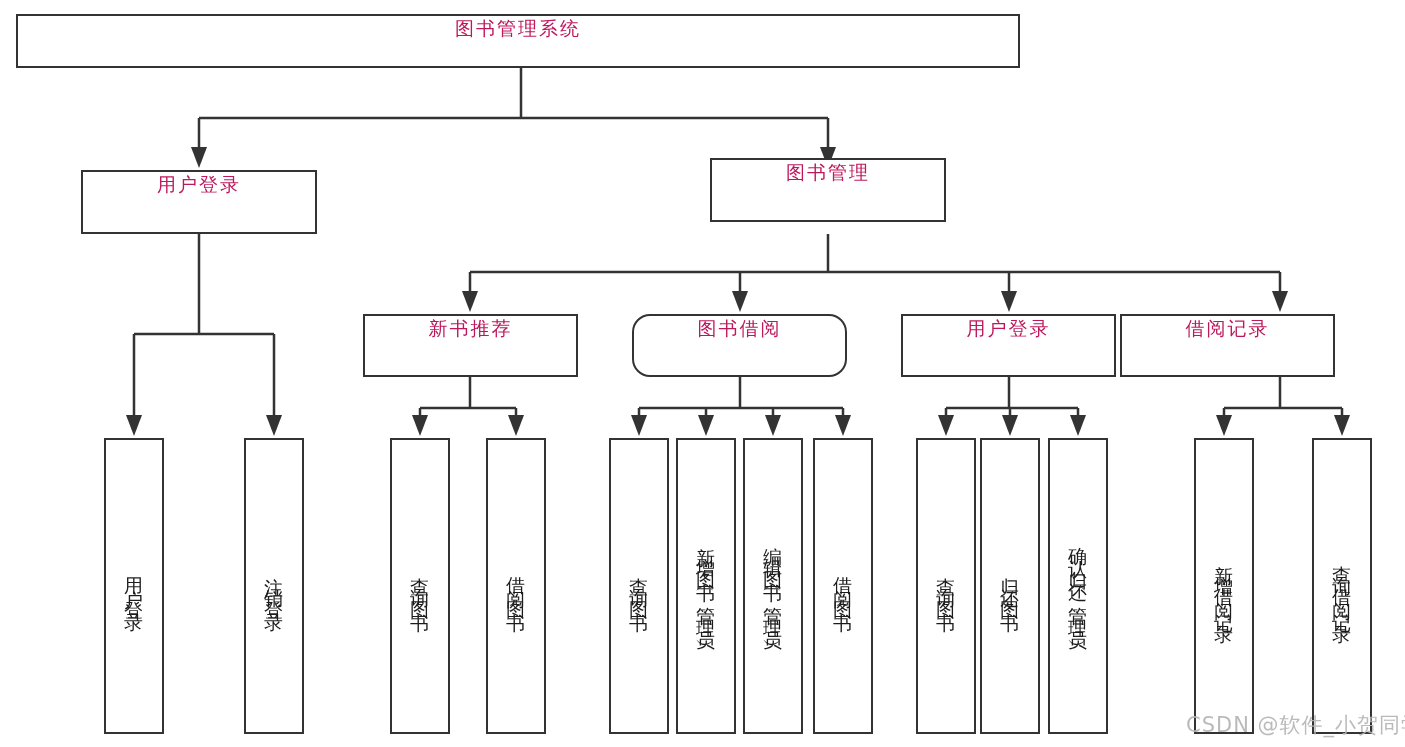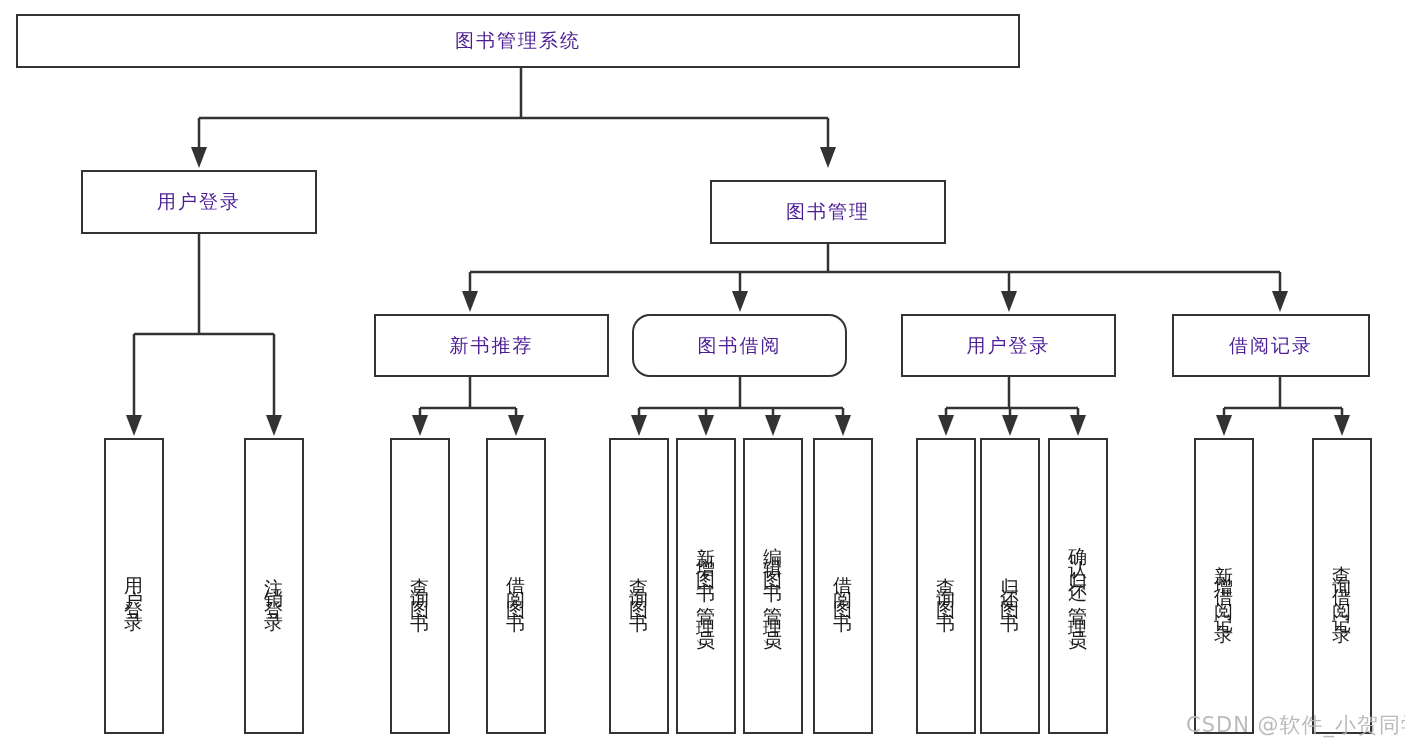--- a/index.html
+++ b/index.html
@@ -6,23 +6,23 @@
   body {
     width: 1405px; height: 747px; position: relative; overflow: hidden;
     font-family: "DejaVu Sans", "Liberation Sans", sans-serif;
     color: #1c1c1c;
   }
   #canvas { position: absolute; inset: 0; width: 1405px; height: 747px; }
   svg.wires { position: absolute; left: 0; top: 0; pointer-events: none; }
   .node {
     position: absolute; box-sizing: border-box;
     border: 2.5px solid #333333; background: #ffffff;
-    display: flex; align-items: center; justify-content: center;
+    display: flex; justify-content: center;
     font-size: 19px; letter-spacing: 2px; white-space: nowrap;
-    color: #4c1d95;
+    color: #be185d;
   }
   .leaf {
     position: absolute; box-sizing: border-box;
     top: 438px; width: 60px; height: 296px;
     border: 2.5px solid #333333; background: #ffffff;
     display: flex; align-items: center; justify-content: center;
   }
   .leaf span {
     writing-mode: vertical-rl; text-orientation: mixed;
     font-size: 19px; line-height: 1; letter-spacing: 12px;
@@ -86,34 +86,34 @@
     </g>
   </svg>
 
   <div class="node" style="left:16px; top:14px; width:1004px; height:54px;">
     <span>图书管理系统</span>
   </div>
 
   <div class="node" style="left:81px; top:170px; width:236px; height:64px;">
     <span>用户登录</span>
   </div>
-  <div class="node" style="left:710px; top:180px; width:236px; height:64px;">
+  <div class="node" style="left:710px; top:158px; width:236px; height:64px;">
     <span>图书管理</span>
   </div>
 
-  <div class="node" style="left:374px; top:314px; width:235px; height:63px;">
+  <div class="node" style="left:363px; top:314px; width:215px; height:63px;">
     <span>新书推荐</span>
   </div>
   <div class="node" style="left:632px; top:314px; width:215px; height:63px;border-radius:18px;">
     <span>图书借阅</span>
   </div>
   <div class="node" style="left:901px; top:314px; width:215px; height:63px;">
     <span>用户登录</span>
   </div>
-  <div class="node" style="left:1172px; top:314px; width:198px; height:63px;">
+  <div class="node" style="left:1120px; top:314px; width:215px; height:63px;">
     <span>借阅记录</span>
   </div>
 
   <div class="leaf" style="left:104px;">
     <span>用户登录</span>
   </div>
   <div class="leaf" style="left:244px;">
     <span>注销登录</span>
   </div>
 

